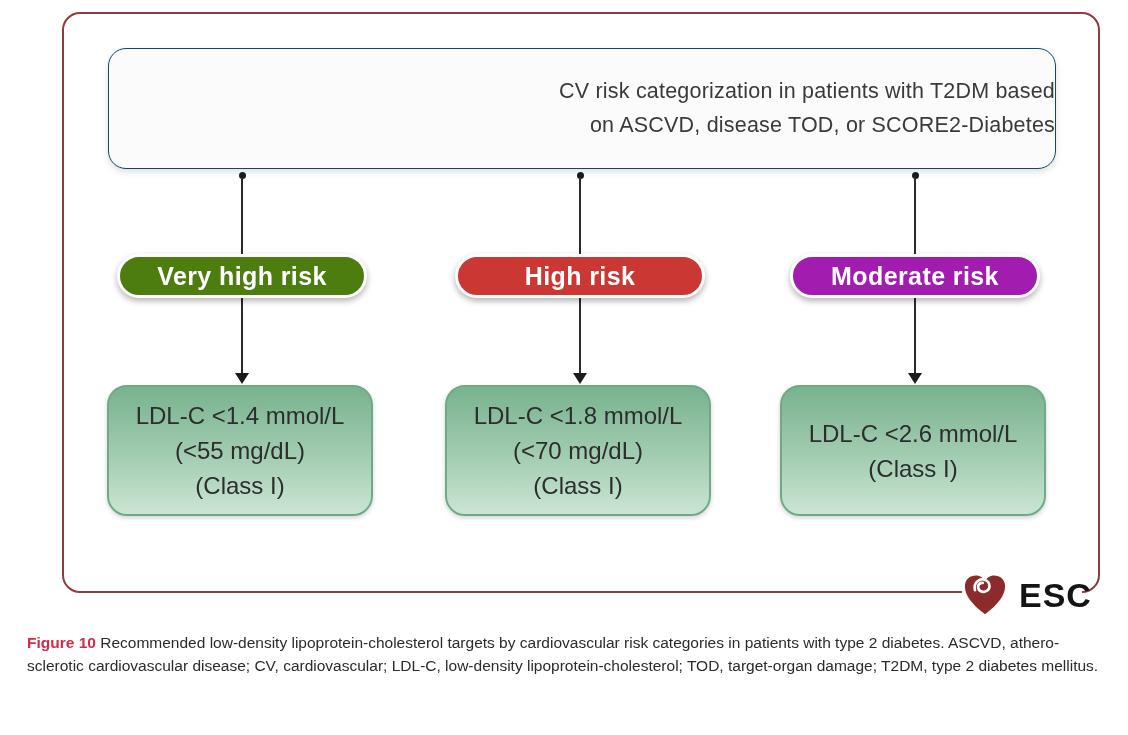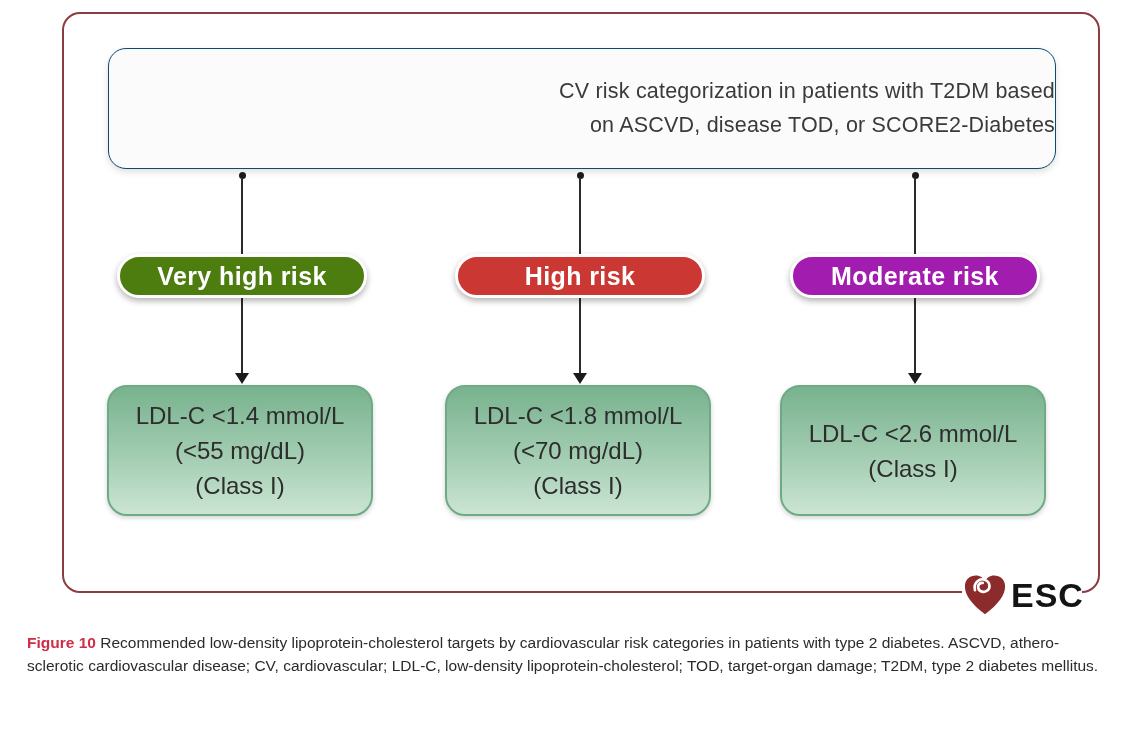--- a/index.html
+++ b/index.html
@@ -134,21 +134,21 @@
     display: flex;
     align-items: center;
     z-index: 3;
   }
   .esc-heart { width: 46px; height: 44px; flex: 0 0 auto; }
   .esc-text {
     font-size: 34px;
     font-weight: 600;
     color: #141414;
     letter-spacing: 1px;
-    margin-left: 3px;
+    margin-left: 11px;
     line-height: 44px;
   }
   
   .caption {
     position: absolute;
     left: 27px; top: 631px;
     width: 1080px;
     margin: 0;
     font-size: 15.5px;
     line-height: 23px;

